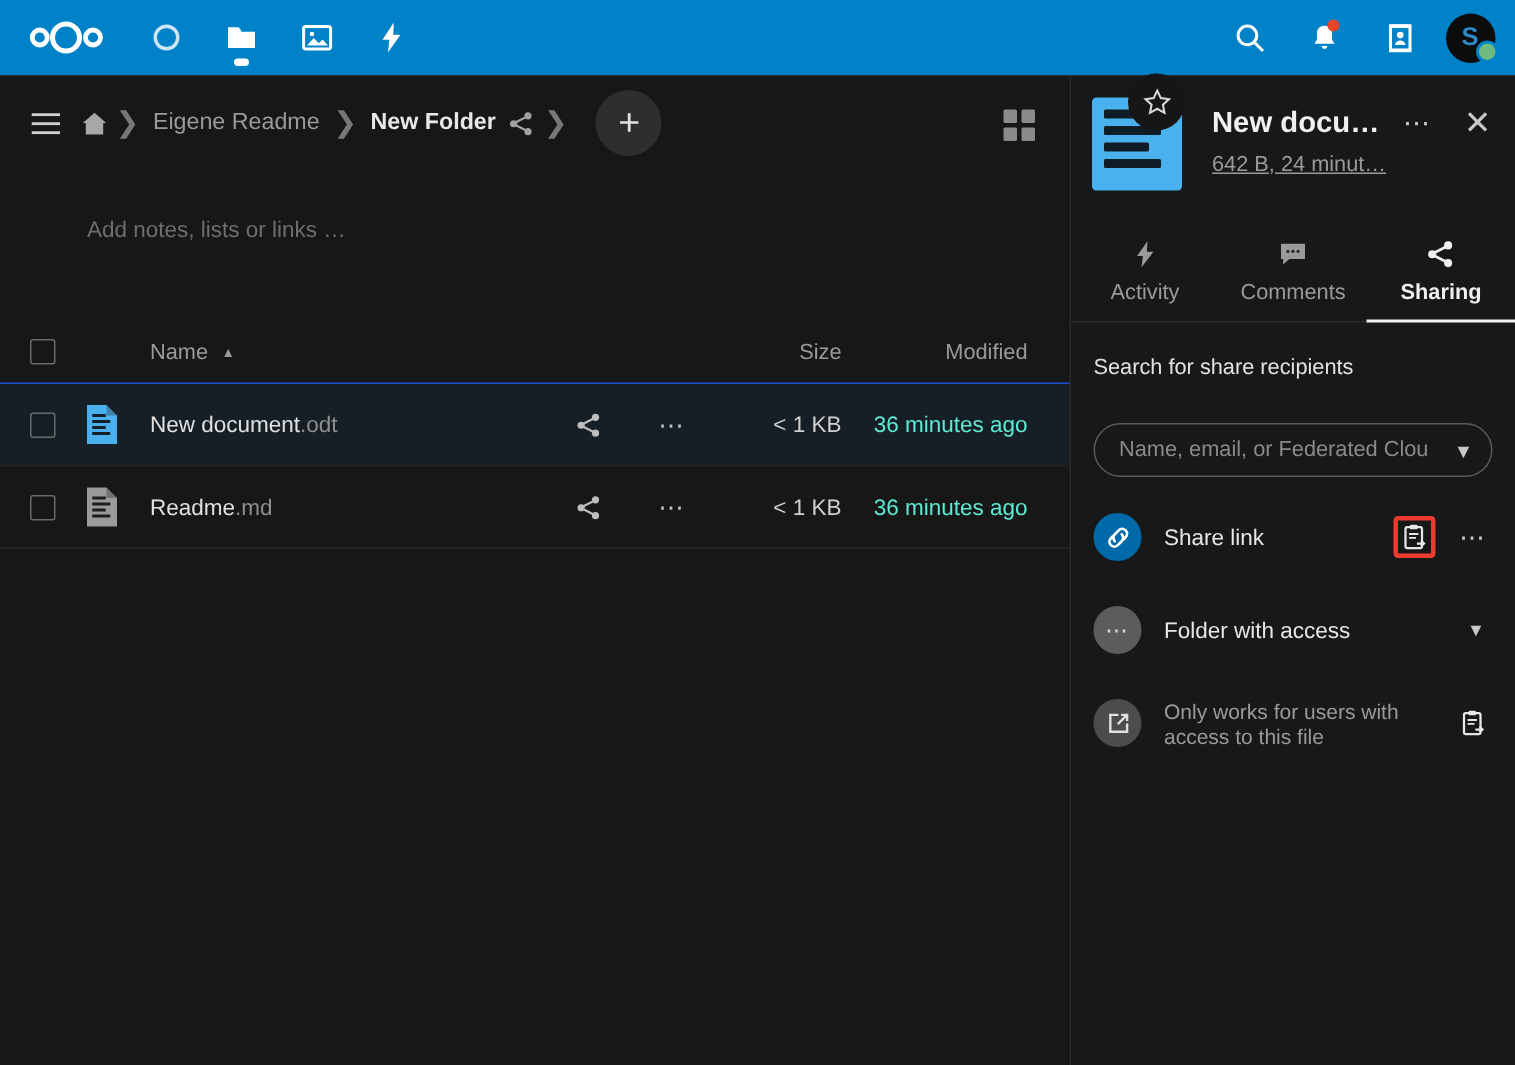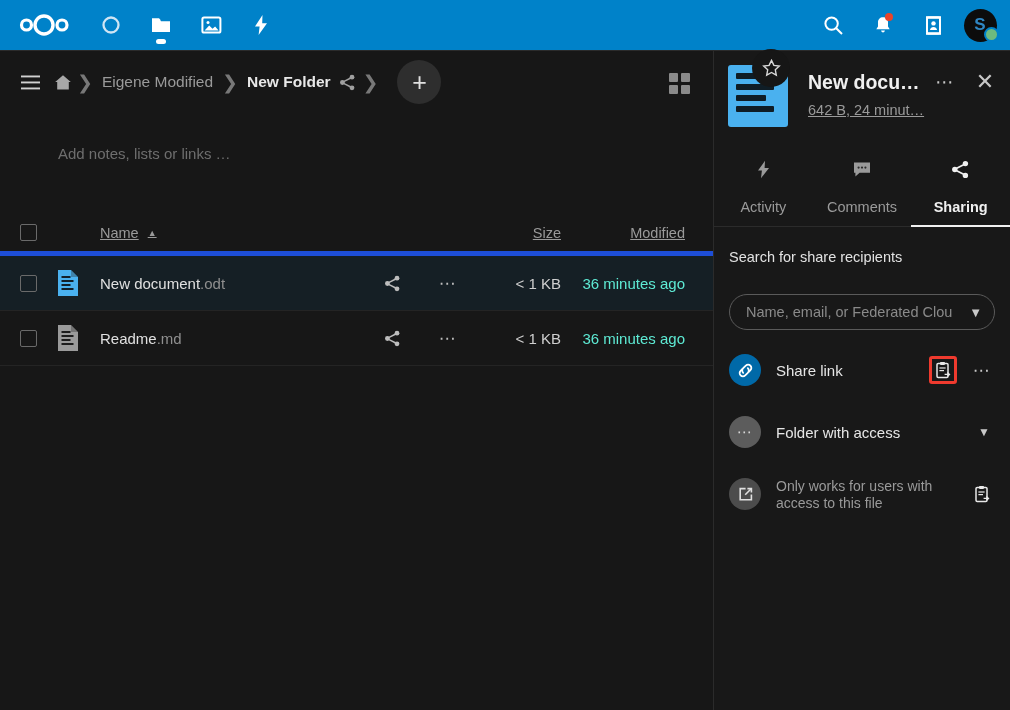--- a/index.html
+++ b/index.html
@@ -88,21 +88,21 @@
   .grid-toggle .g i { background: #8a8a8a; display: block; border-radius: 1px; }
 
   .workspace {
     padding: 32px 0 0 58px; color: #6e6e6e; font-size: 15px;
   }
 
   
   .table { margin-top: 52px; width: 713px; }
   .thead {
     display: flex; align-items: center; height: 42px;
-    border-bottom: 5px solid #1d4ed8; color: #9a9a9a; font-size: 14.5px; text-decoration: underline;
+    border-bottom: 1px solid #1d4ed8; color: #9a9a9a; font-size: 14.5px;
   }
   .row {
     display: flex; align-items: center; height: 55px;
     border-bottom: 1px solid #242424; font-size: 15px;
   }
   .row.selected { background: #151f25; }
   .c-check { width: 56px; display:flex; align-items:center; justify-content:center; }
   .cbx {
     width: 17px; height: 17px; border: 1.6px solid #6a6a6a; border-radius: 2px;
     background: transparent;
@@ -160,21 +160,20 @@
   .sb-ellipsis { color: #c8c8c8; font-size: 18px; letter-spacing: 1.5px;
                  width: 30px; text-align:center;}
   .sb-close { color: #c8c8c8; font-size: 22px; width: 30px; text-align: center;
               font-weight: 300;}
 
   .sb-tabs { display: flex; margin-top: 22px; }
   .sb-tab {
     flex: 1; display: flex; flex-direction: column; align-items: center;
     padding: 8px 0 10px 0; color: #9a9a9a; font-size: 14.5px;
     border-bottom: 1px solid #2b2b2b;
-    gap: 12px;
   }
   .sb-tab .ti { height: 24px; display: flex; align-items: center; }
   .sb-tab .tl { margin-top: 6px; }
   .sb-tab.active { color: #f0f0f0; font-weight: bold;
                    border-bottom: 2px solid #f0f0f0; }
 
   .sb-body { padding: 22px 15px 0 15px; }
   .sb-label { color: #e2e2e2; font-size: 14.5px; }
   .sb-select {
     margin-top: 29px; height: 36px; border: 1.4px solid #5a5a5a;
@@ -290,21 +289,21 @@
         </svg>
       </div>
 
       <div class="crumbs">
         <span class="home-ico">
           <svg width="18" height="17" viewBox="0 0 18 17">
             <path d="M9 1.2L1.2 8h2v7.6h11.6V8h2z" fill="#a8a8a8"></path>
           </svg>
         </span>
         <span class="crumb-sep">❯</span>
-        <span class="crumb">Eigene Modified</span>
+        <span class="crumb">Eigene Readme</span>
         <span class="crumb-sep">❯</span>
         <span class="crumb current">New Folder</span>
         <span class="crumb-share">
           <svg width="17" height="17" viewBox="0 0 17 17">
             <circle cx="13" cy="3.2" r="2.4" fill="#a0a0a0"></circle>
             <circle cx="3.4" cy="8.5" r="2.4" fill="#a0a0a0"></circle>
             <circle cx="13" cy="13.8" r="2.4" fill="#a0a0a0"></circle>
             <line x1="4.6" y1="7.6" x2="11.8" y2="4" stroke="#a0a0a0" stroke-width="1.5"></line>
             <line x1="4.6" y1="9.4" x2="11.8" y2="13" stroke="#a0a0a0" stroke-width="1.5"></line>
           </svg>

